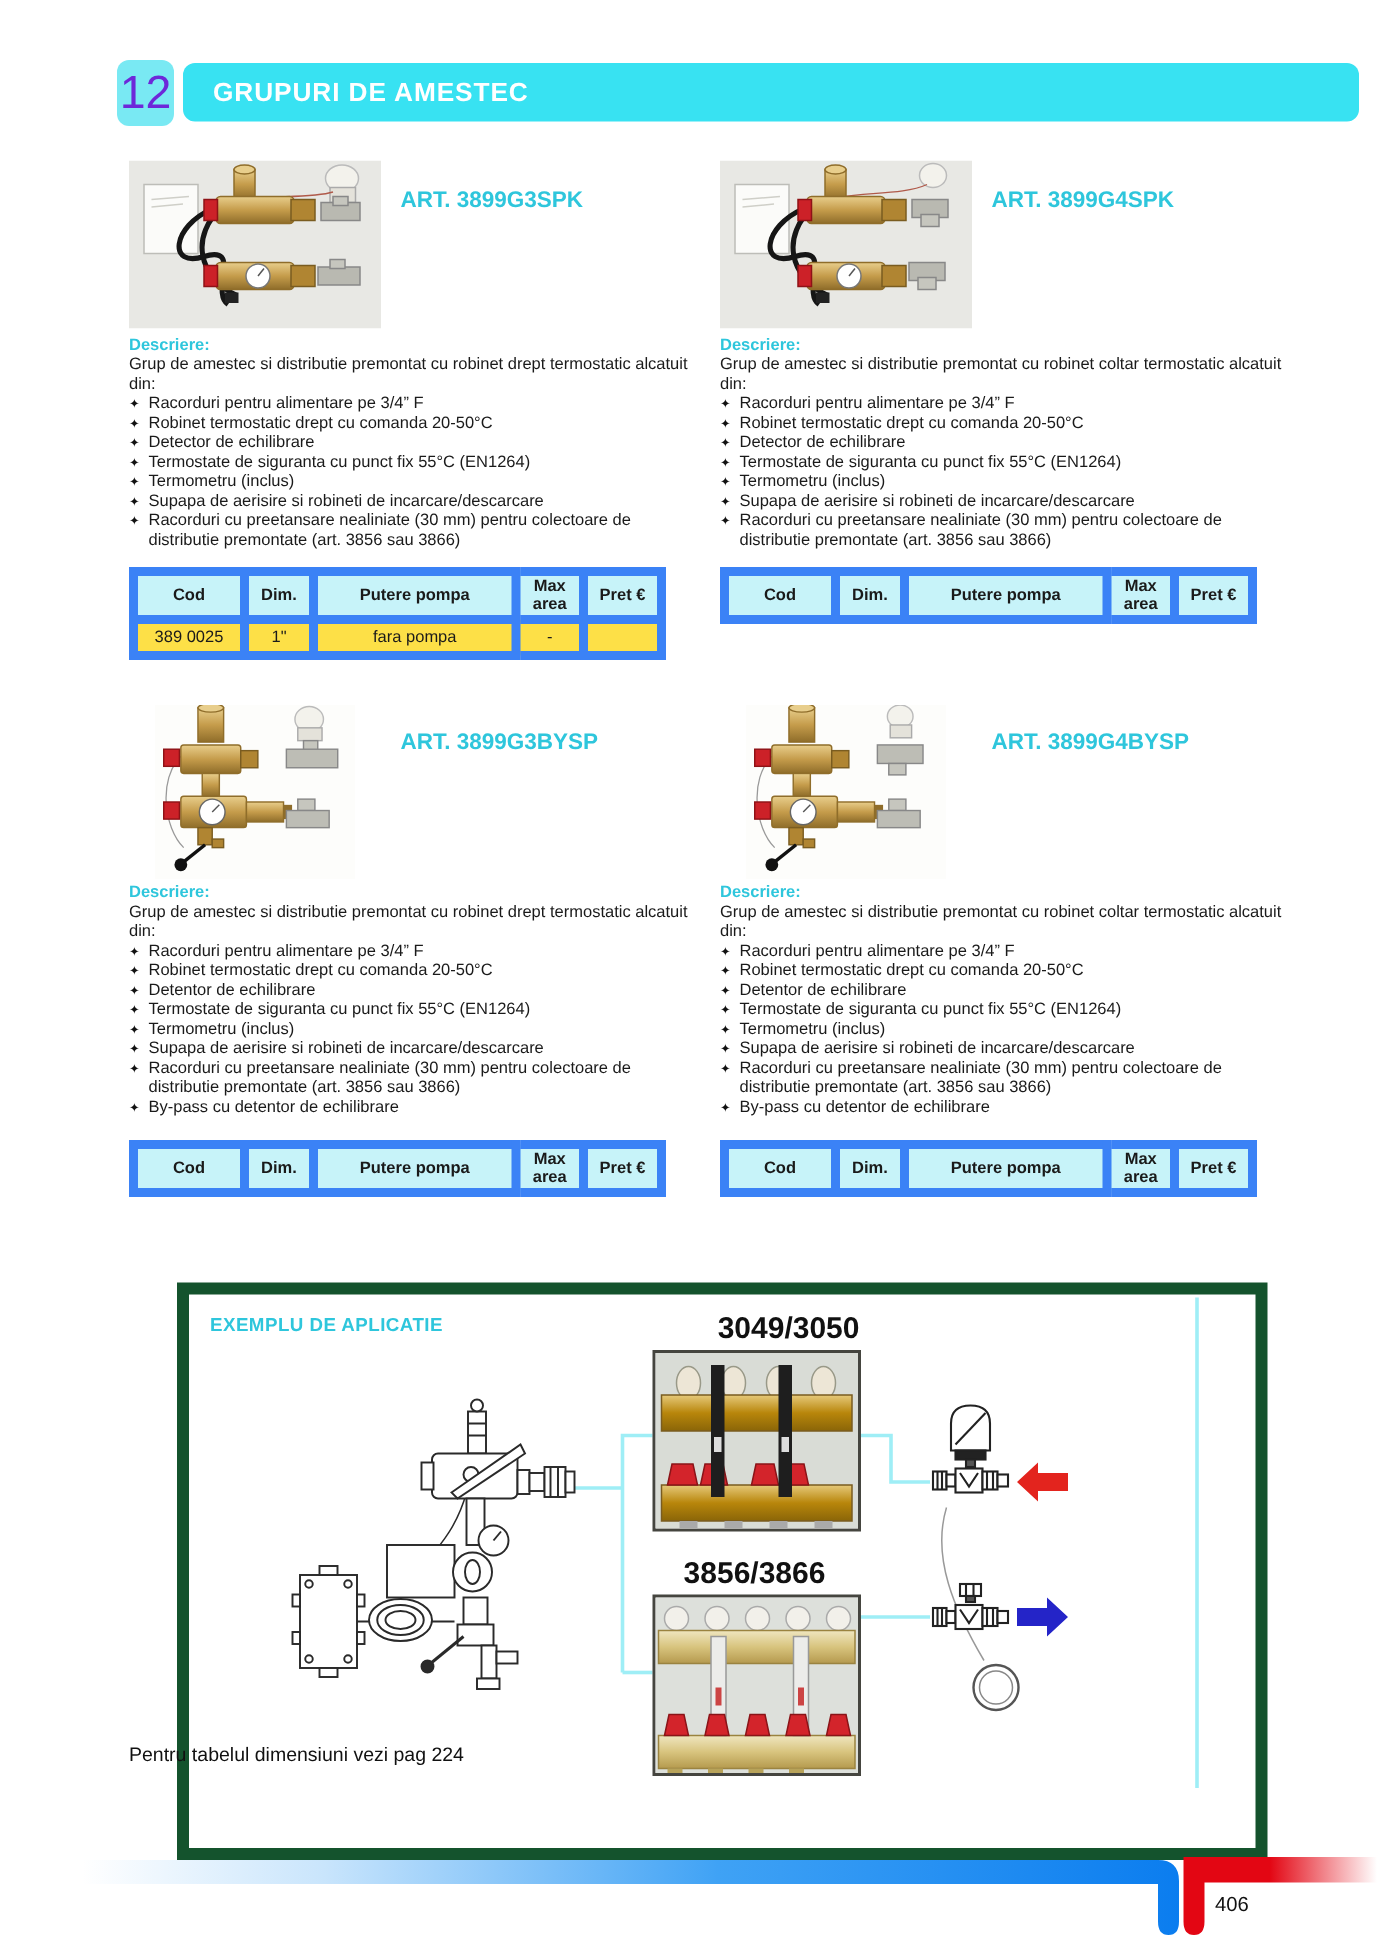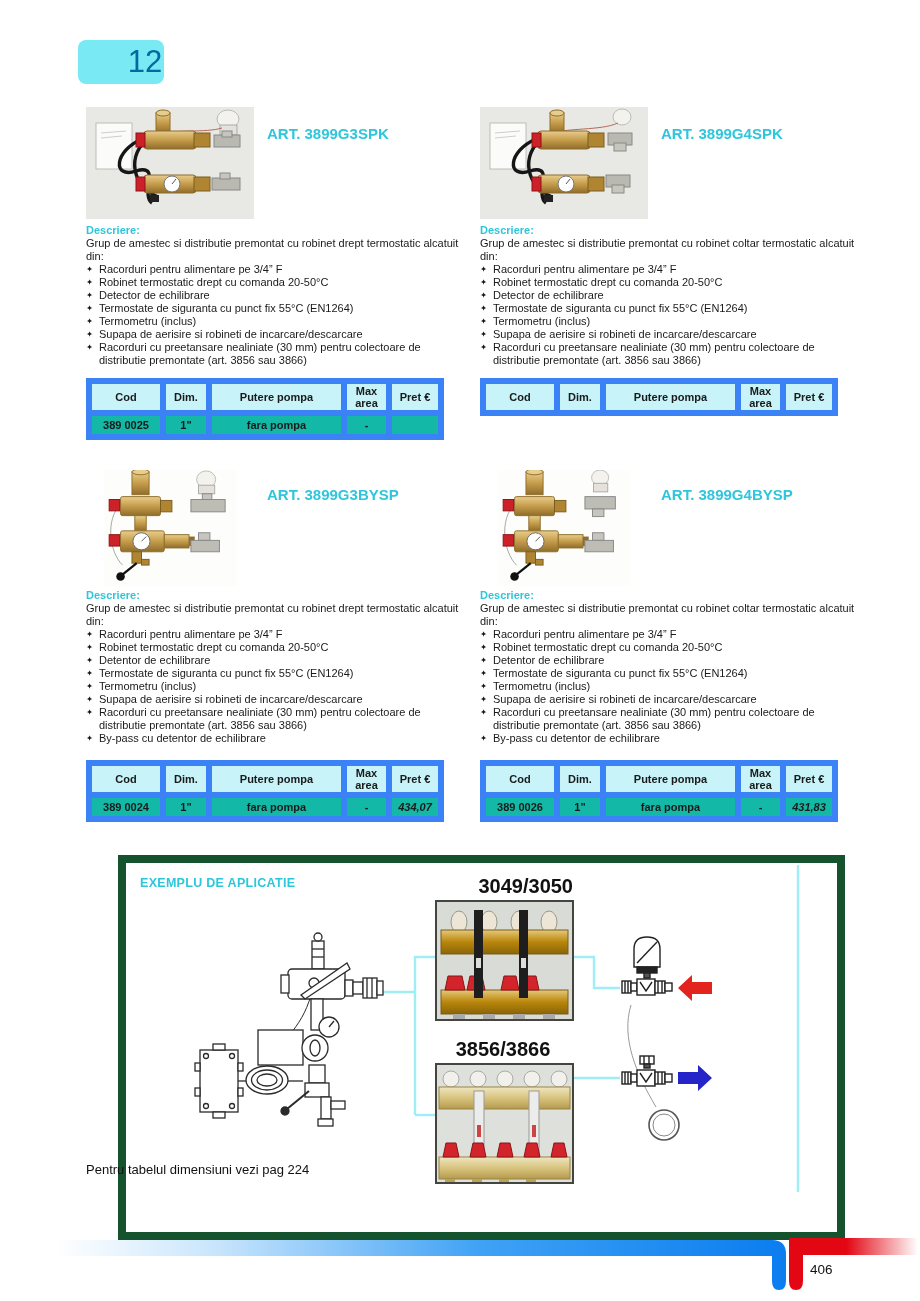--- a/index.html
+++ b/index.html
@@ -1,22 +1,22 @@
 <!DOCTYPE html>
 <html><head>
 <meta charset="utf-8">
 <style>
   html,body{margin:0;padding:0;background:#fff;}
   .page{position:relative;width:920px;height:1301px;background:#ffffff;overflow:hidden;
         font-family:"Liberation Sans",sans-serif;color:#1a1a1a;}
 
   
   .chapter-num{position:absolute;left:78px;top:40px;width:38px;height:44px;background:#79E9F3;
-               border-radius:8px;color:#0369a1;font-size:31px;font-weight:400;
-               display:flex;align-items:center;justify-content:center;padding-left:48px;}
+               border-radius:8px;color:#6d28d9;font-size:31px;font-weight:400;
+               display:flex;align-items:center;justify-content:center;}
   .chapter-banner{position:absolute;left:122px;top:42px;width:784px;height:39px;background:#38E2F2;
                   border-radius:8px;color:#fff;font-weight:bold;font-size:17.5px;letter-spacing:.6px;
                   display:flex;align-items:center;padding-left:20px;box-sizing:border-box;}
 
   
   .product{position:absolute;width:385px;}
   #p0{left:86px;top:107px;} #p1{left:480px;top:107px;}
   #p2{left:86px;top:468px;} #p3{left:480px;top:468px;}
   .art-title{position:absolute;left:181px;top:2px;font-size:15px;font-weight:bold;color:#2EC6DC;white-space:nowrap;margin-top:16px;}
   .photoA{position:absolute;left:0;top:0;}
@@ -26,21 +26,21 @@
   .desc-label{font-weight:bold;color:#2EC6DC;}
   .desc ul{list-style:none;margin:0;padding:0;}
   .desc li{display:flex;align-items:flex-start;}
   .blt{flex:0 0 13px;font-size:8.5px;line-height:13px;color:#111;}
   .btxt{flex:1;}
 
   table.spec{border-collapse:collapse;position:absolute;left:0;table-layout:fixed;width:352px;}
   #p0 table.spec,#p1 table.spec{top:271px;} #p2 table.spec,#p3 table.spec{top:292px;}
   table.spec th,table.spec td{border:6px solid #3b82f6;font-size:11px;text-align:center;padding:1px 2px;box-sizing:border-box;}
   table.spec th{background:#C7F3F9;font-weight:bold;line-height:12px;height:28px;}
-  table.spec td{height:24px;background:#14b8a6;font-weight:bold;}
+  table.spec td{height:24px;background:#fde047;}
   td.price{font-style:italic;}
 
   
   .app-box{position:absolute;left:118px;top:855px;width:727px;height:385px;border:8px solid #14532d;box-sizing:border-box;background:#fff;}
   .app-label{position:absolute;left:14px;top:13px;font-size:12.5px;font-weight:bold;color:#2EC6DC;letter-spacing:.3px;}
   .manifold-label{position:absolute;width:140px;text-align:center;font-size:20px;font-weight:600;color:#111;}
   #mlab1{left:307px;top:12px;text-align:right;} #mlab2{left:307px;top:175px;}
   .manifold-photo{position:absolute;border:2px solid #45453F;}
   #mph1{left:309px;top:37px;} #mph2{left:309px;top:200px;}
   .abs{position:absolute;}
@@ -50,20 +50,23 @@
   .footer-art{position:absolute;left:0;top:1235px;}
   .page-number{position:absolute;left:810px;top:1262px;font-size:13.5px;color:#111;}
 </style>
 </head>
 <body>
 
 <div class="page">
 
   <div class="chapter-num">
       <span>12</span>
+    </div>
+  <div class="chapter-banner">
+      <span>GRUPURI DE AMESTEC</span>
     </div>
 
   <div class="product" id="p0">
     <svg class="photoA" width="168" height="112" viewBox="0 0 168 112">
       <defs>
           <linearGradient id="g0" x1="0" y1="0" x2="0" y2="1">
         <stop offset="0" stop-color="#E8CE8C"></stop>
             <stop offset=".5" stop-color="#C59C4B"></stop>
             <stop offset="1" stop-color="#8F6D2A"></stop>
           </linearGradient>
@@ -325,27 +328,20 @@
           <col style="width:52px">
         </colgroup>
       <tbody>
           <tr>
         <th>Cod</th>
         <th>Dim.</th>
         <th>Putere pompa</th>
         <th>Max area</th>
         <th>Pret €</th>
       </tr>
-      <tr>
-        <td>389 0024</td>
-        <td>1"</td>
-        <td>fara pompa</td>
-        <td>-</td>
-        <td class="price">434,07</td>
-      </tr>
     </tbody>
       </table>
   </div>
 
   <div class="product" id="p3">
     <svg class="photoB" width="140" height="116" viewBox="0 0 140 122">
       <defs>
           <linearGradient id="g3" x1="0" y1="0" x2="0" y2="1">
         <stop offset="0" stop-color="#E8CE8C"></stop>
             <stop offset=".5" stop-color="#C59C4B"></stop>
@@ -425,27 +421,20 @@
           <col style="width:52px">
         </colgroup>
       <tbody>
           <tr>
         <th>Cod</th>
         <th>Dim.</th>
         <th>Putere pompa</th>
         <th>Max area</th>
         <th>Pret €</th>
       </tr>
-      <tr>
-        <td>389 0026</td>
-        <td>1"</td>
-        <td>fara pompa</td>
-        <td>-</td>
-        <td class="price">431,83</td>
-      </tr>
     </tbody>
       </table>
   </div>
 
   <div class="app-box">
 
     <svg class="abs" style="left:0;top:0;" width="721" height="331" viewBox="0 0 721 331">
       <g stroke="#9FEEF6" stroke-width="2.4" fill="none">
         <polyline points="250,129 289,129"></polyline>
         <polyline points="289,252 289,94 309,94"></polyline>

